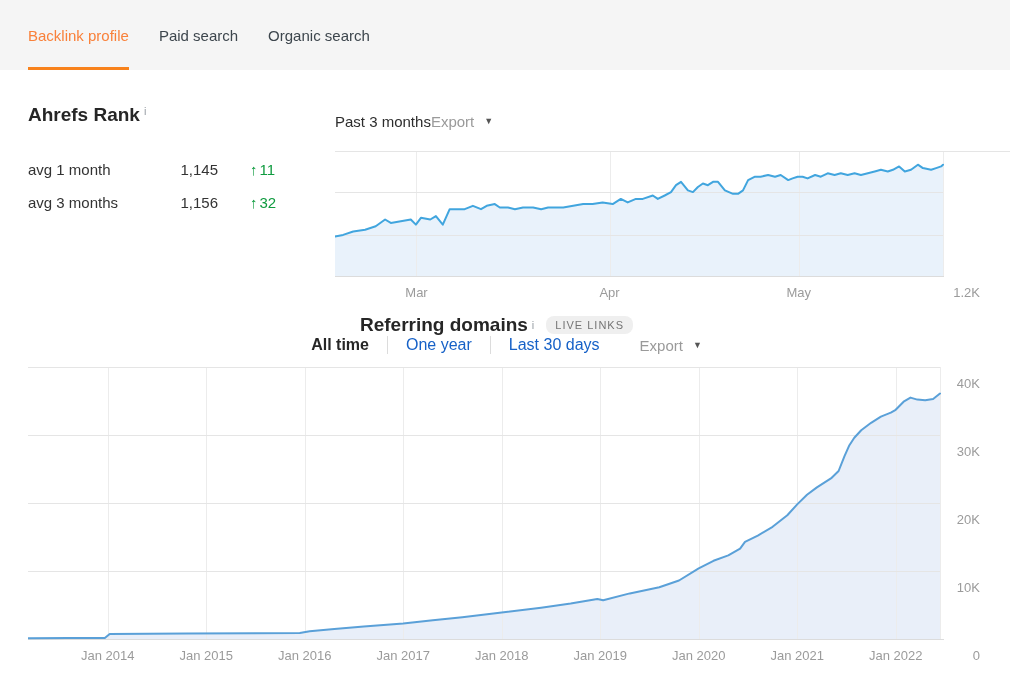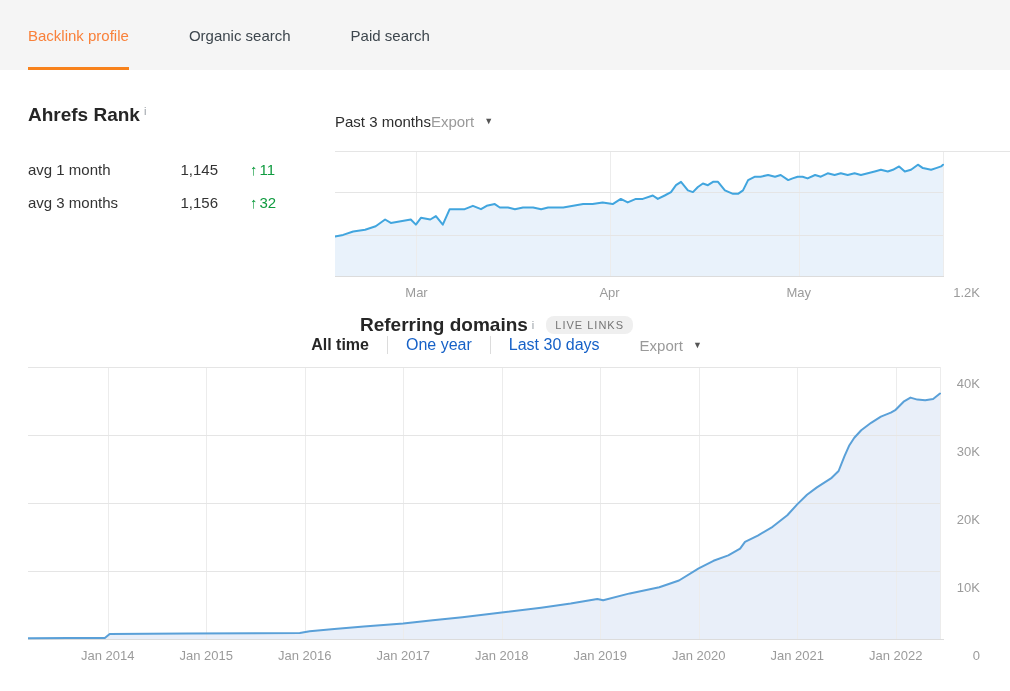--- a/index.html
+++ b/index.html
@@ -3,21 +3,21 @@
 <meta charset="utf-8">
 <style>
   html,body{margin:0;padding:0;}
   body{
     width:1010px;height:691px;position:relative;overflow:hidden;
     background:#fff;font-family:"Liberation Sans","DejaVu Sans",sans-serif;
     -webkit-font-smoothing:antialiased;
   }
   
   .tabbar{position:absolute;left:0;top:0;width:1010px;height:70px;
-    background:#f5f5f5;display:flex;align-items:stretch;padding-left:28px;box-sizing:border-box;gap:30px;}
+    background:#f5f5f5;display:flex;align-items:stretch;padding-left:28px;box-sizing:border-box;}
   .tab{display:flex;align-items:center;margin-right:30px;font-size:15px;color:#3d464d;
     cursor:pointer;border-bottom:3px solid transparent;padding-top:3px;box-sizing:border-box;}
   .tab.active{color:#f9813a;border-bottom-color:#f8821c;}
   
   .rank-title-row{position:absolute;left:28px;top:104px;color:#262626;}
   h2{display:inline;font-size:19px;font-weight:700;margin:0;color:#262626;}
   .info{color:#9aa0a6;font-size:11px;margin-left:4px;vertical-align:super;font-weight:400;}
   .rank-table{position:absolute;left:28px;top:153px;width:300px;font-size:15px;color:#333;}
   .rank-row{display:flex;height:33px;align-items:center;}
   .rank-row .lbl{width:140px;}
@@ -45,22 +45,22 @@
   #rank-chart{position:absolute;left:335px;top:151px;}
   #domains-chart{position:absolute;left:28px;top:367px;}
   svg text.axis-label{font-family:"Liberation Sans","DejaVu Sans",sans-serif;
     font-size:13px;fill:#9b9b9b;}
 </style>
 </head>
 <body>
 
 <div class="tabbar">
   <div class="tab active">Backlink profile</div>
+  <div class="tab">Paid search</div>
   <div class="tab">Organic search</div>
-  <div class="tab">Paid search</div>
 </div>
 
 <div class="rank-title-row">
   <h2>Ahrefs Rank</h2><span class="info">i</span>
 </div>
 
 <div class="rank-table">
   <div class="rank-row">
     <div class="lbl">avg 1 month</div>
     <div class="val">1,145</div>

